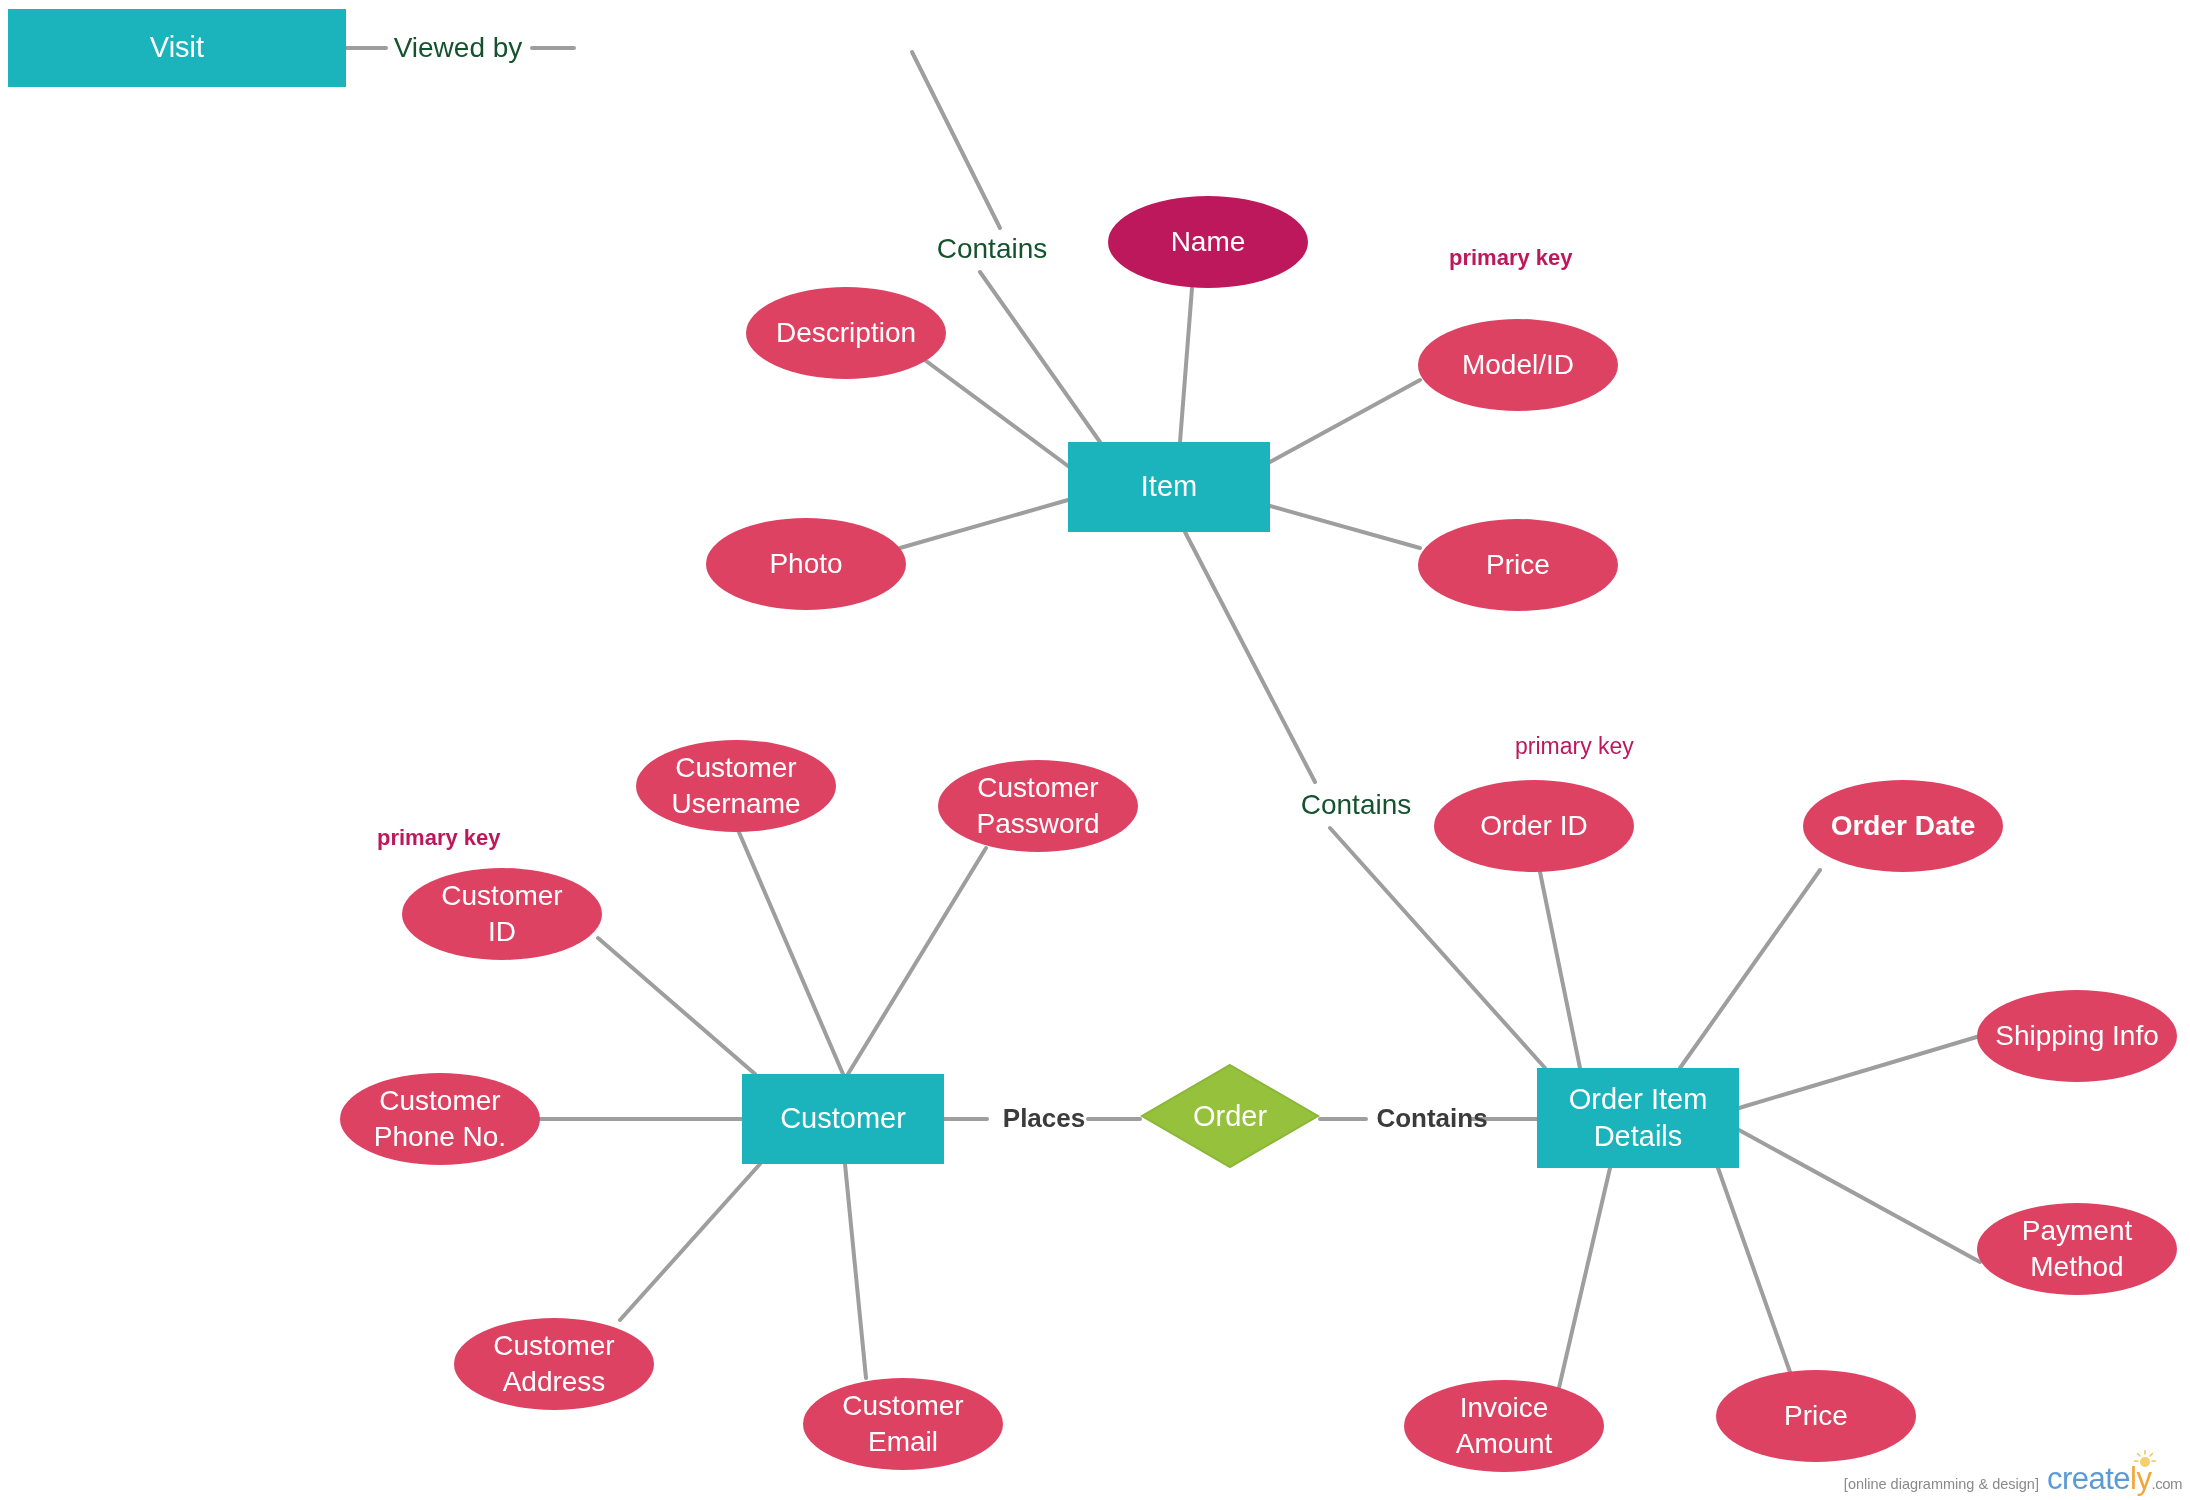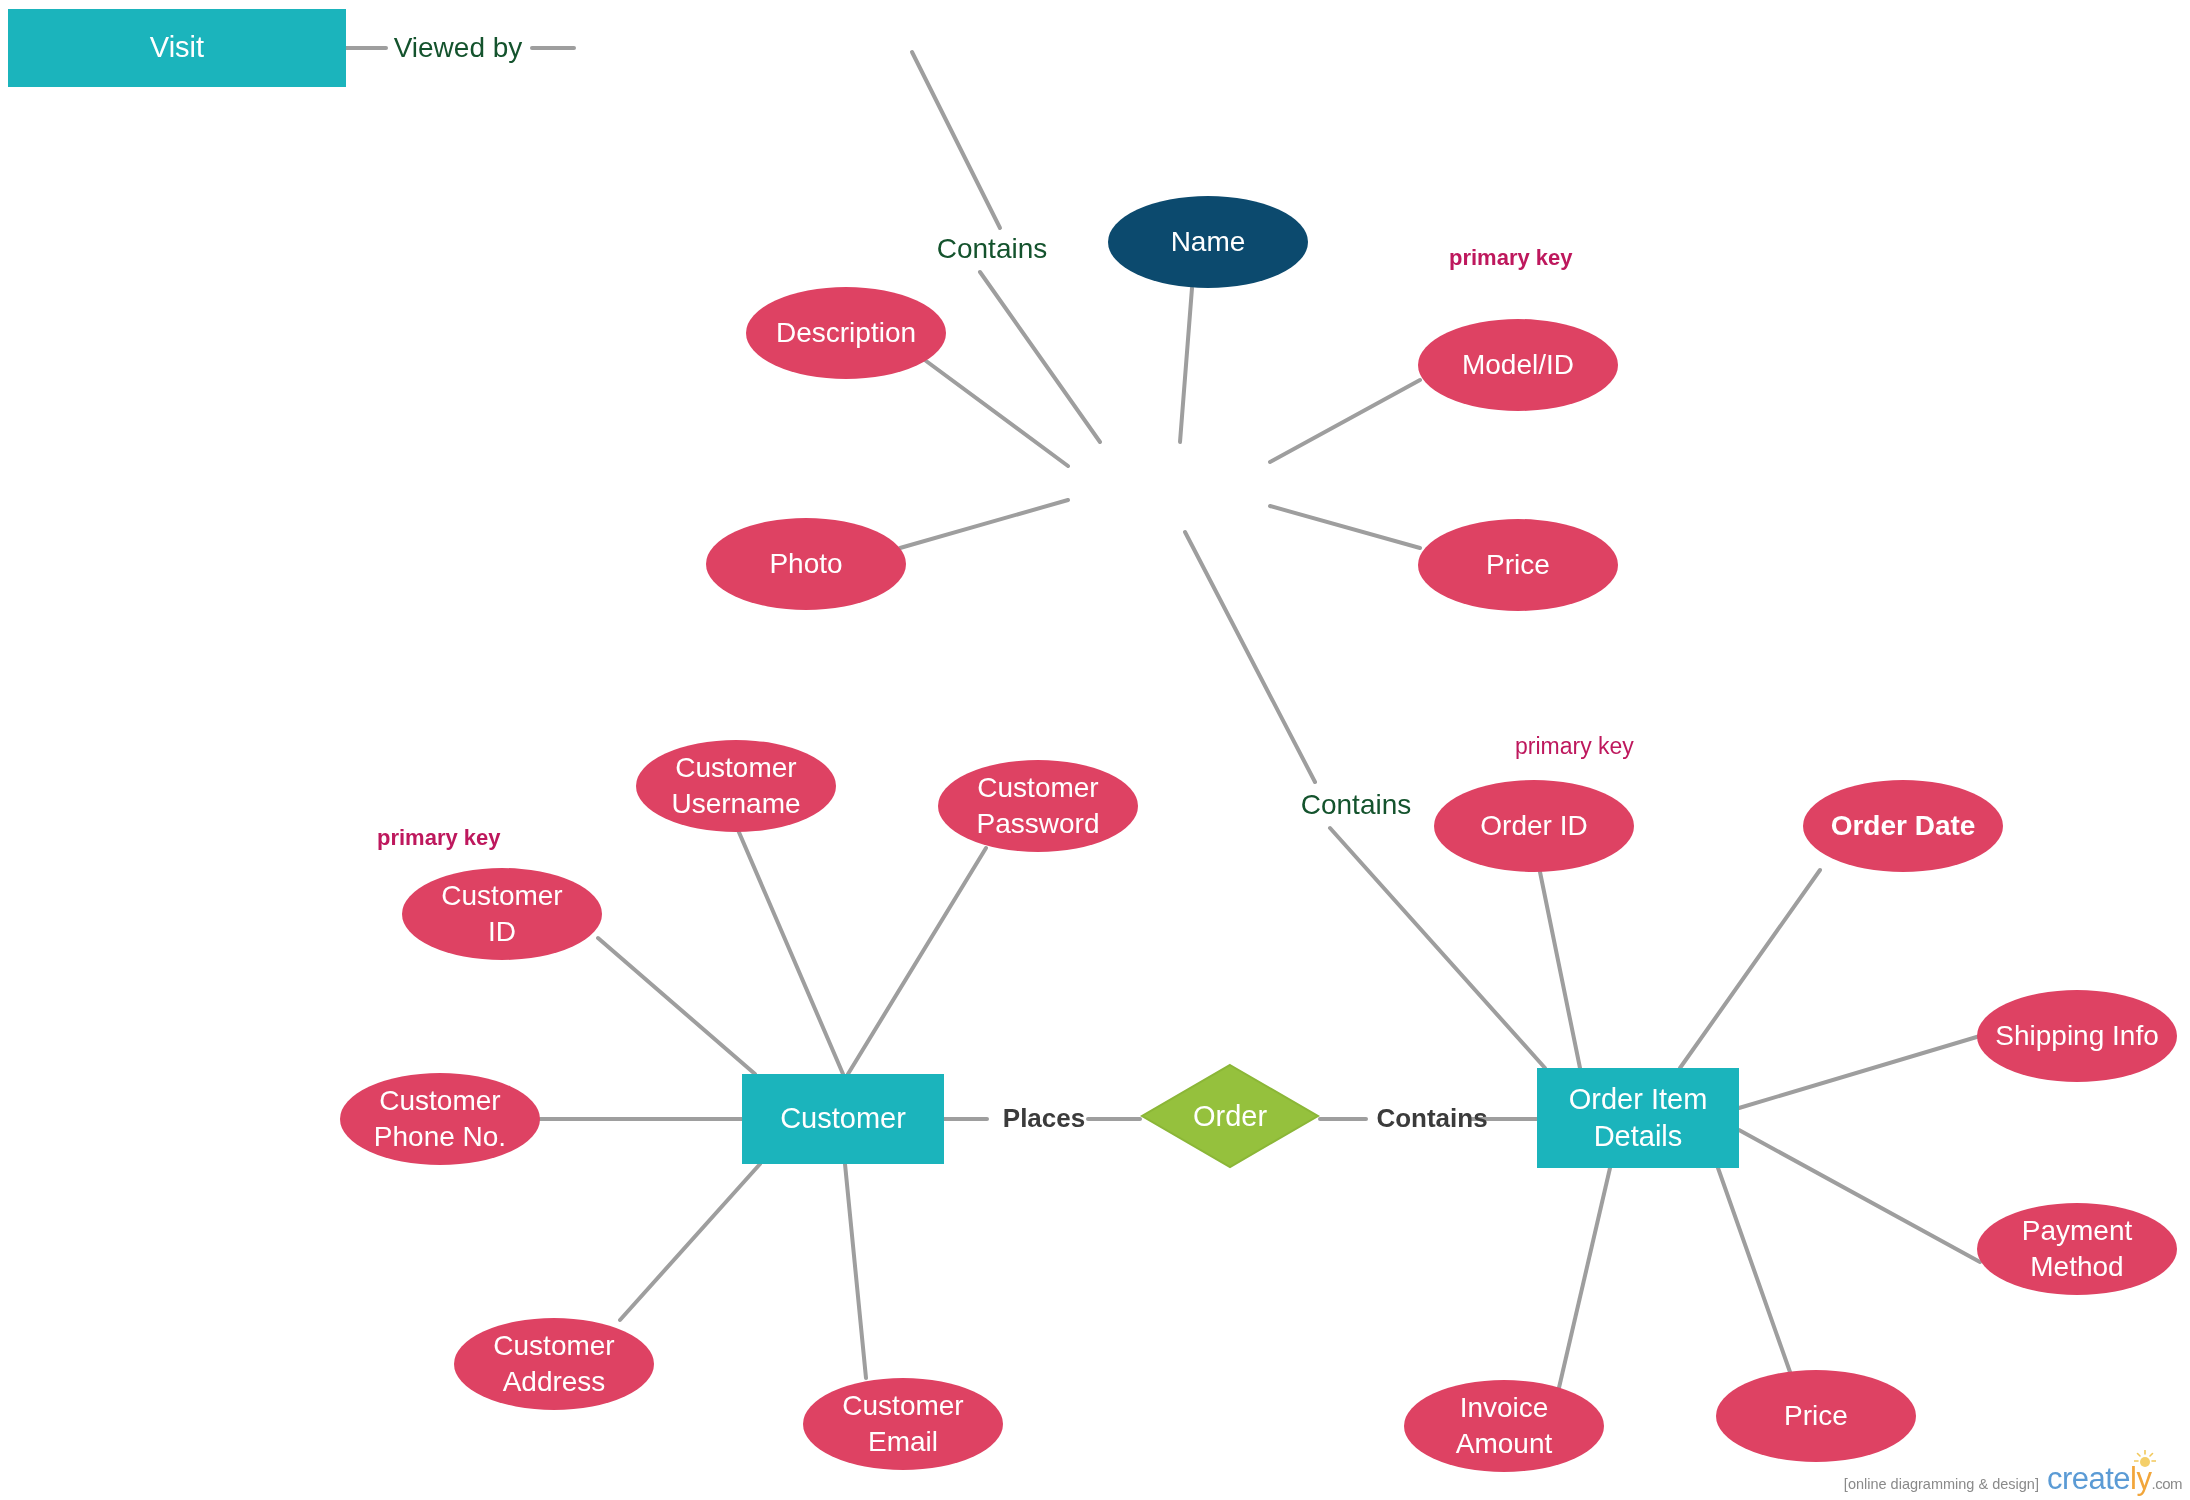--- a/index.html
+++ b/index.html
@@ -149,37 +149,40 @@
       <line x1="1820" y1="870" x2="1680" y2="1068" stroke="#9E9E9E" stroke-width="4" stroke-linecap="round"></line>
       <line x1="1980" y1="1036" x2="1739" y2="1108" stroke="#9E9E9E" stroke-width="4" stroke-linecap="round"></line>
       <line x1="1980" y1="1262" x2="1739" y2="1130" stroke="#9E9E9E" stroke-width="4" stroke-linecap="round"></line>
       <line x1="1790" y1="1372" x2="1718" y2="1168" stroke="#9E9E9E" stroke-width="4" stroke-linecap="round"></line>
       <line x1="1558" y1="1392" x2="1610" y2="1168" stroke="#9E9E9E" stroke-width="4" stroke-linecap="round"></line>
     </svg>
 
   <div class="node entity" id="node-visit" style="left: 8px; top: 9px; width: 338px; height: 78px; background: rgb(27, 180, 188);">
     <span>Visit</span>
   </div>
+  <div class="node entity" id="node-item" style="left: 1068px; top: 442px; width: 202px; height: 90px; background: rgb(27, 180, 188);">
+    <span>Item</span>
+  </div>
   <div class="node entity" id="node-customer" style="left: 742px; top: 1074px; width: 202px; height: 90px; background: rgb(27, 180, 188);">
     <span>Customer</span>
   </div>
   <div class="node entity" id="node-orderitemdetails" style="left: 1537px; top: 1068px; width: 202px; height: 100px; background: rgb(27, 180, 188);">
     <span>Order Item
 Details</span>
   </div>
 
   <div class="diamond-wrap" id="node-order" style="left: 1140px; top: 1063px; width: 180px; height: 106px;">
     <svg width="180" height="106" viewBox="0 0 180 106">
       <polygon points="90,2 178,53 90,104 2,53" fill="#95C13D" stroke="#8BB637" stroke-width="2"></polygon>
     </svg>
     <div class="dlabel">Order</div>
   </div>
 
   <div id="attributes-layer">
-      <div class="node attribute" style="left: 1108px; top: 196px; width: 200px; height: 92px; background: #0c4a6e;"><span>Name</span></div>
+      <div class="node attribute" style="left: 1108px; top: 196px; width: 200px; height: 92px; background: #be185d;"><span>Name</span></div>
       <div class="node attribute" style="left: 746px; top: 287px; width: 200px; height: 92px; background: rgb(222, 66, 99);"><span>Description</span></div>
       <div class="node attribute" style="left: 706px; top: 518px; width: 200px; height: 92px; background: rgb(222, 66, 99);"><span>Photo</span></div>
       <div class="node attribute" style="left: 1418px; top: 319px; width: 200px; height: 92px; background: rgb(222, 66, 99);"><span>Model/ID</span></div>
       <div class="node attribute" style="left: 1418px; top: 519px; width: 200px; height: 92px; background: rgb(222, 66, 99);"><span>Price</span></div>
       <div class="node attribute" style="left: 402px; top: 868px; width: 200px; height: 92px; background: rgb(222, 66, 99);"><span>Customer
 ID</span></div>
       <div class="node attribute" style="left: 636px; top: 740px; width: 200px; height: 92px; background: rgb(222, 66, 99);"><span>Customer
 Username</span></div>
       <div class="node attribute" style="left: 938px; top: 760px; width: 200px; height: 92px; background: rgb(222, 66, 99);"><span>Customer
 Password</span></div>

